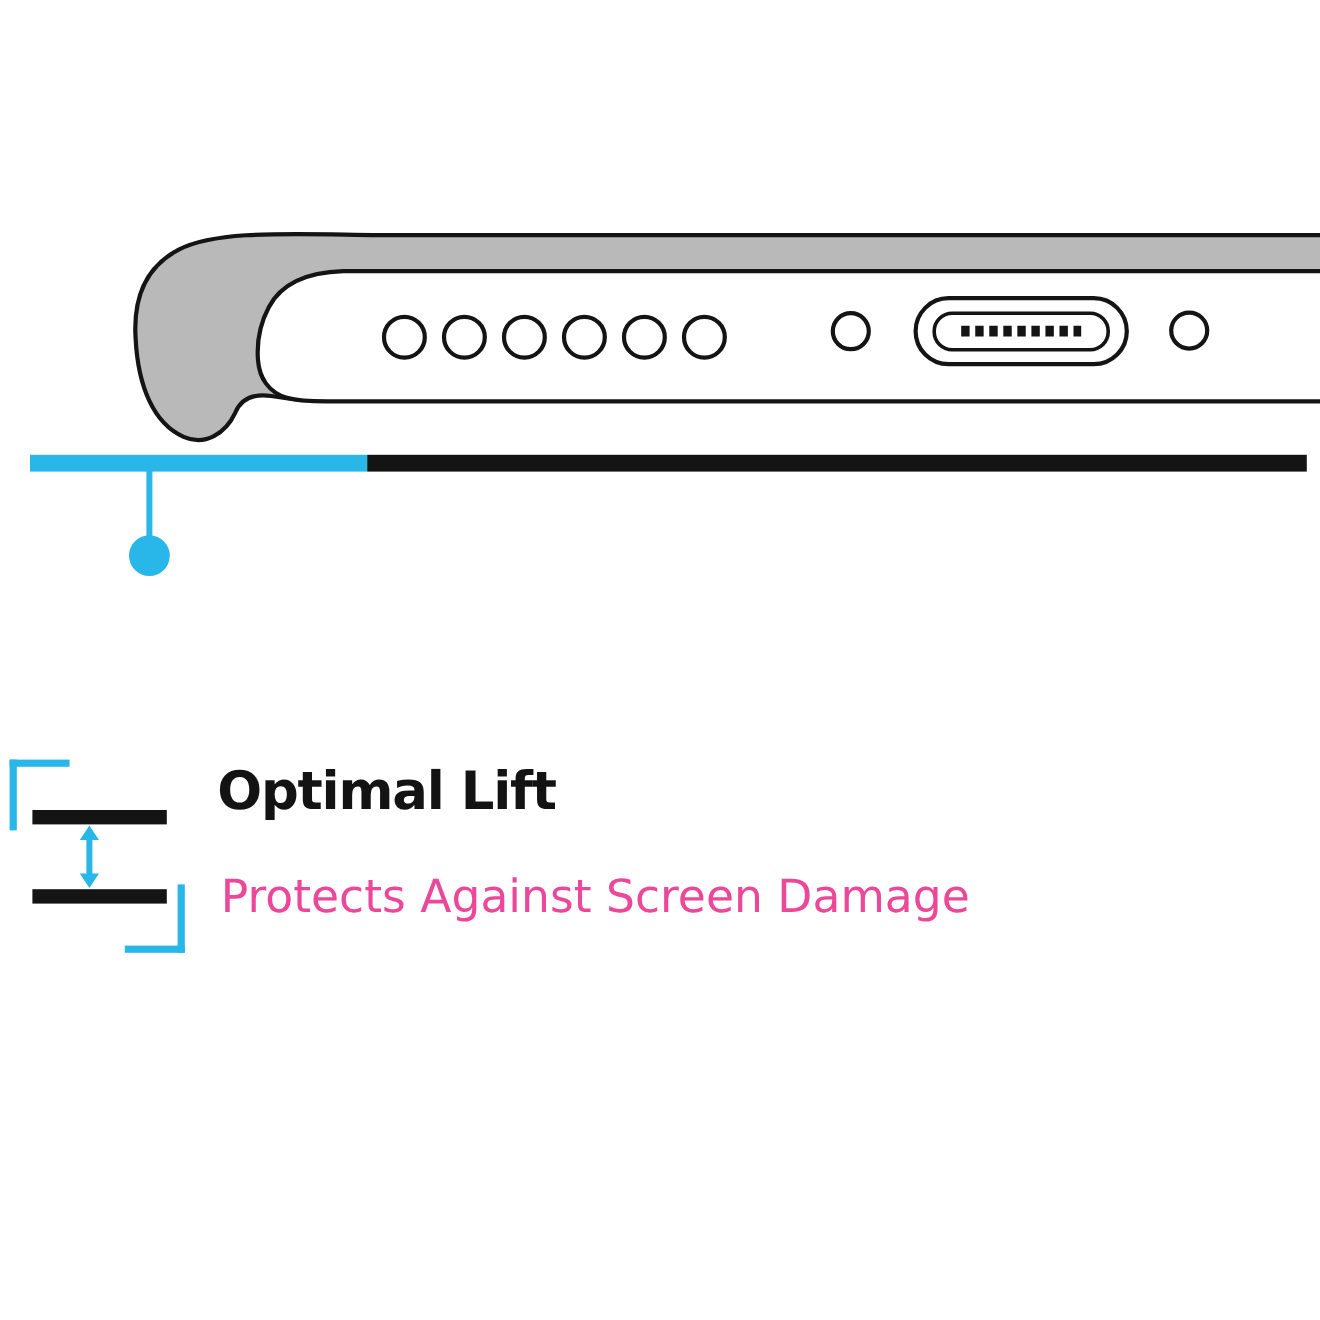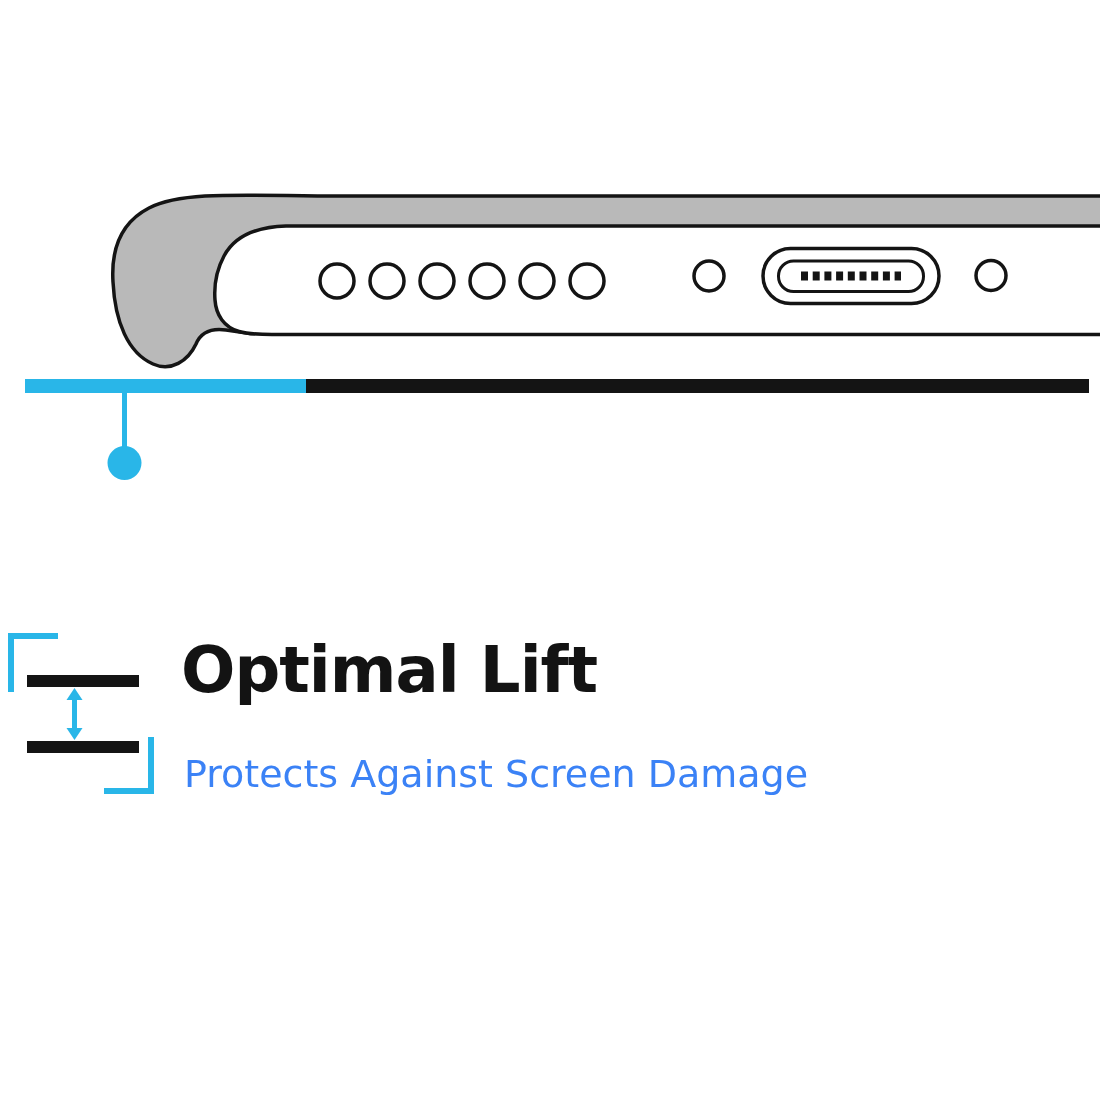--- a/index.html
+++ b/index.html
@@ -42,33 +42,33 @@
     top: 430px;
     font-size: 31px;
     font-weight: bold;
     color: #141414;
     letter-spacing: 0.5px;
     white-space: nowrap;
   }
   .feature-title {
     left: 181px;
     top: 637px;
-    font-size: 64px;
+    font-size: 44px;
     font-weight: bold;
     letter-spacing: -1px;
     color: #131313;
     line-height: 1.05;
     white-space: nowrap;
   }
   .feature-subtitle {
     left: 184px;
-    top: 754px;
+    top: 727px;
     font-size: 38px;
     font-weight: normal;
-    color: #3b82f6;
+    color: #ec4899;
     line-height: 1.1;
     white-space: nowrap;
   }
 </style>
 </head>
 <body>
 
 <div id="stage">
 
   <svg class="abs" style="left:0; top:0;" width="1100" height="500" viewBox="0 0 1100 500">

